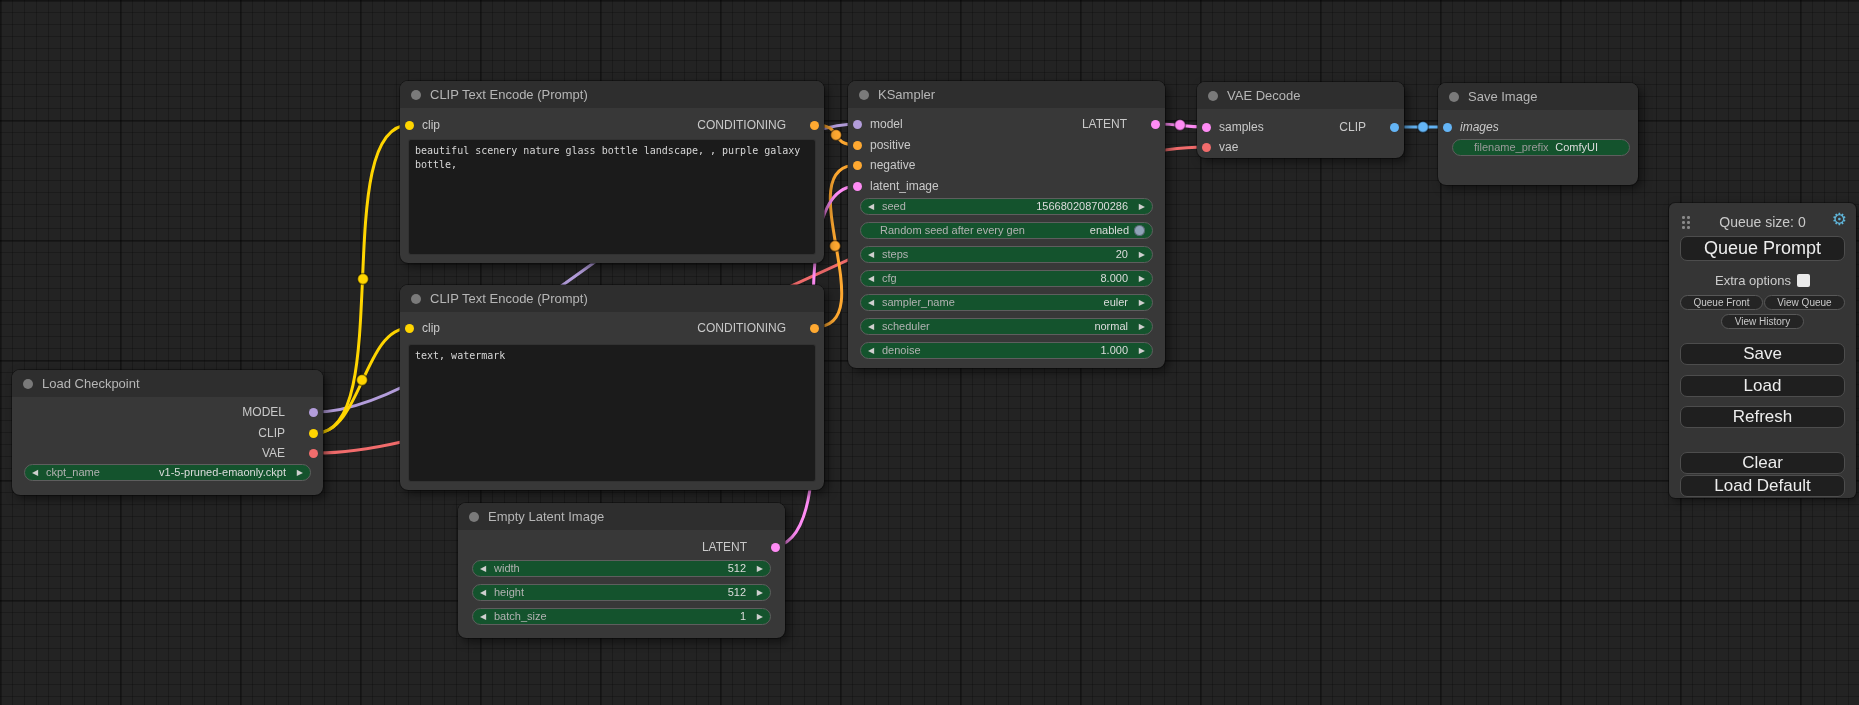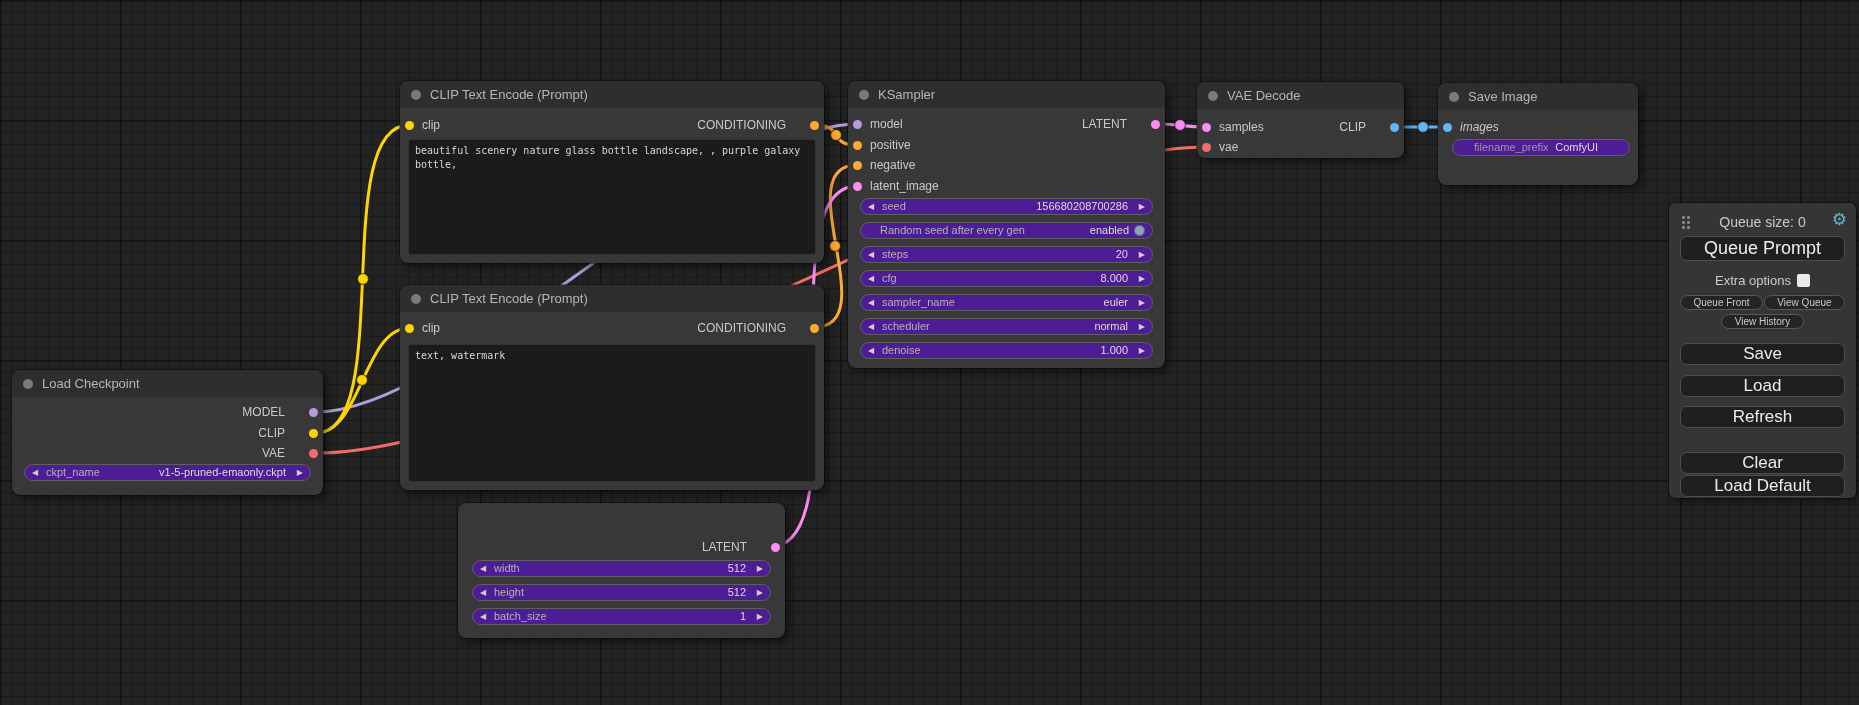--- a/index.html
+++ b/index.html
@@ -36,21 +36,21 @@
     border-radius:50%;
   }
   .slot-row { position:absolute; height:16px; font-size:12px; color:#c9c9c9; line-height:16px; }
   .slot-row.in { left:0; padding-left:22px; }
   .slot-row.out { right:0; padding-right:38px; text-align:right; }
   .slot-dot { position:absolute; top:3.5px; width:9px; height:9px; border-radius:50%; }
   .slot-row.in  .slot-dot { left:5px; }
   .slot-row.out .slot-dot { right:5px; }
 
   .widget {
-    position:absolute; height:17px; background:#4c1d95;
+    position:absolute; height:17px; background:#14532d;
     border:1px solid #5e5e5e; border-radius:9px;
     display:flex; align-items:center; font-size:11px; line-height:15px;
     color:#b5b5b5; padding:0 7px; white-space:nowrap;
   }
   .widget .arrow { color:#cfcfcf; font-size:8px; width:12px; flex:0 0 auto; }
   .widget .arrow.r { text-align:right; }
   .widget .wlabel { margin-left:2px; color:#b2b2b2; overflow:hidden; }
   .widget .spacer { flex:1; }
   .widget .wvalue { color:#dcdcdc; margin-right:5px; }
   .widget .toggle-dot { width:11px; height:11px; border-radius:50%; flex:0 0 auto;
@@ -278,20 +278,24 @@
     <span>images</span>
   </div>
   <div class="widget" style="left:14px; right:8px; top:56px;">
     <span class="wlabel" style="margin-left:14px; color:#9a9a9a;">filename_prefix</span>
     <span class="spacer"></span>
     <span class="wvalue" style="margin-right:24px;">ComfyUI</span>
   </div>
 </div>
 
 <div class="node" style="left:458px; top:503px; width:327px; height:135px;">
+  <div class="node-title">
+    <span class="title-dot" style="background-color: rgb(122, 122, 122);"></span>
+    <span>Empty Latent Image</span>
+  </div>
   <div class="slot-row out" style="top:36px;">
     <span>LATENT</span>
     <span class="slot-dot" style="background-color: rgb(255, 140, 245);"></span>
   </div>
   <div class="widget" style="left:14px; right:14px; top:57px;">
     <span class="arrow">◀</span>
     <span class="wlabel">width</span>
     <span class="spacer"></span>
     <span class="wvalue">512</span>
     <span class="arrow r">▶</span>

